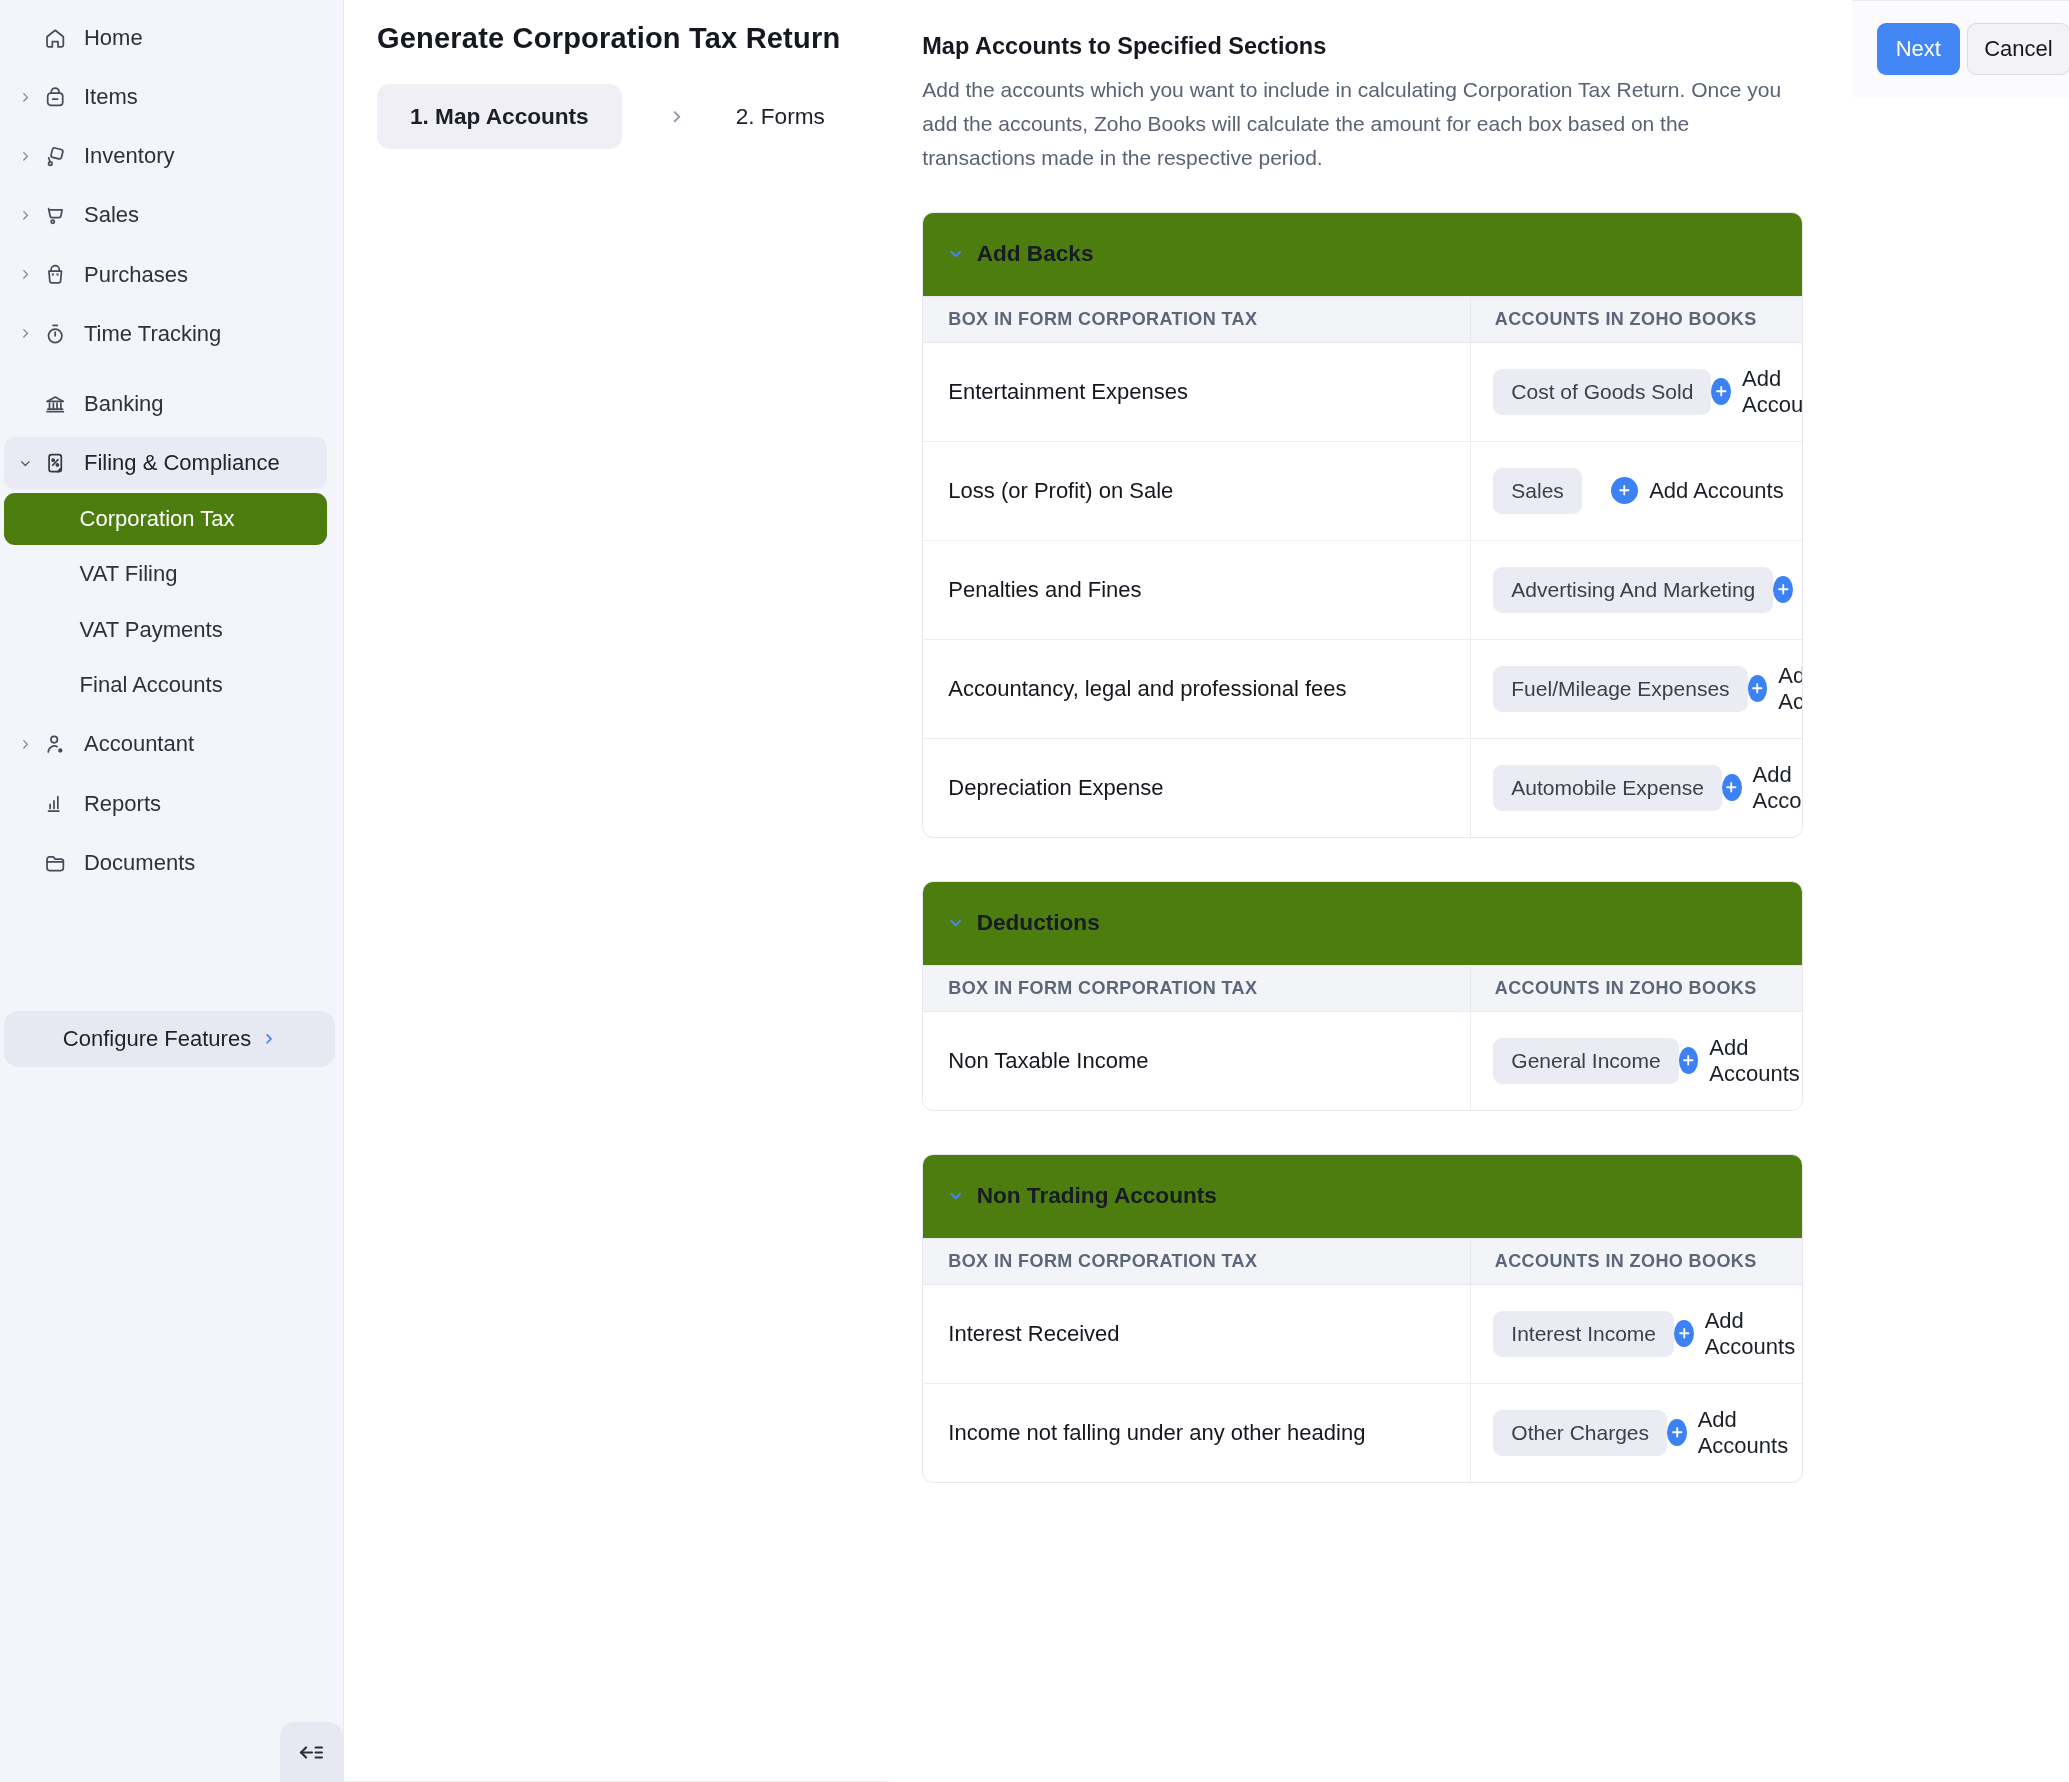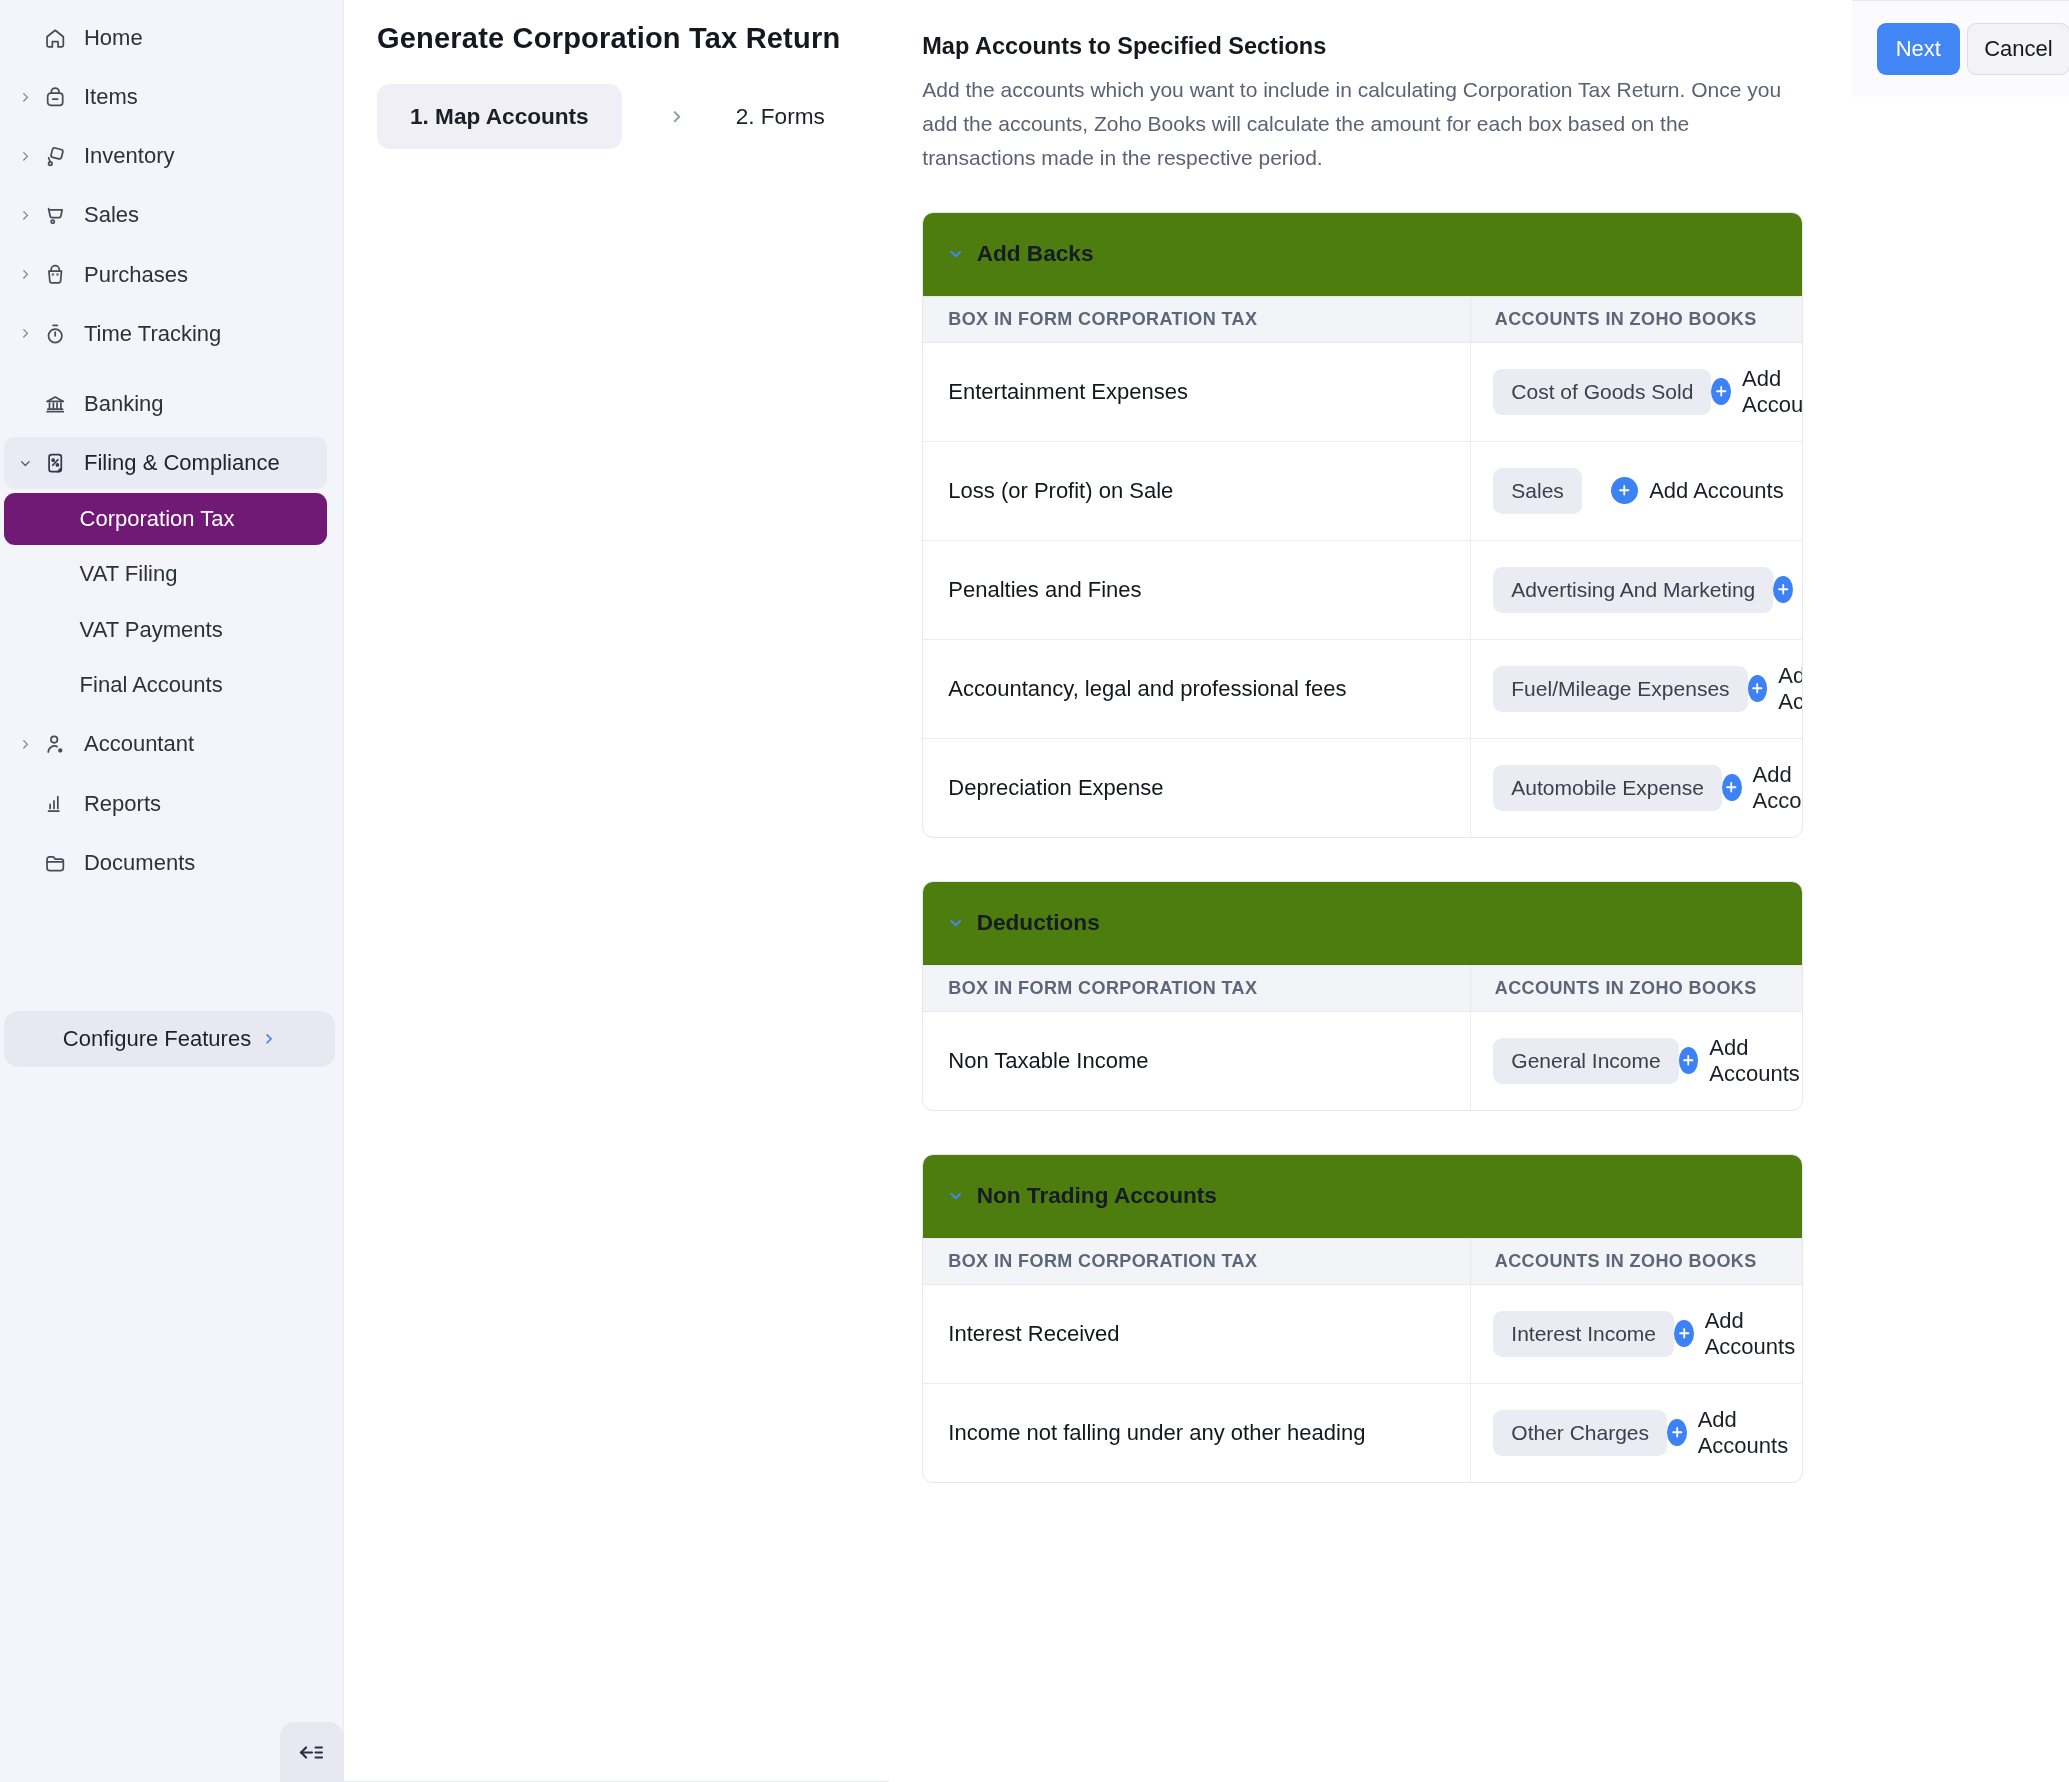--- a/index.html
+++ b/index.html
@@ -11,21 +11,21 @@
            position:relative;box-sizing:border-box;padding-top:11.8px;overflow:hidden;}
   .nav-item{height:52px;display:flex;align-items:center;margin:0 16.3px 7.2px 3.6px;
             border-radius:11px;font-size:22px;color:#2C313C;cursor:pointer;}
   .nav-item .chev{width:14.5px;min-width:14.5px;margin-left:14.5px;display:flex;align-items:center;justify-content:center;}
   .nav-item .nicon{width:24.4px;min-width:24.4px;height:24.4px;margin-left:10px;display:flex;align-items:center;justify-content:center;}
   .nav-item .nlabel{margin-left:17px;white-space:nowrap;}
   .nav-item.gap-above{margin-top:18px;}
   .nav-item.expanded{background:#E9EAF4;margin-bottom:3.6px;font-weight:500;color:#20242E;}
   .nav-child{height:52px;display:flex;align-items:center;margin:0 16.3px 3.6px 3.6px;border-radius:11px;
              padding-left:76px;font-size:22px;color:#2C313C;box-sizing:border-box;cursor:pointer;}
-  .nav-child.selected{background:#701a75;color:#fff;font-weight:500;}
+  .nav-child.selected{background:#4d7c0f;color:#fff;font-weight:500;}
   .nav-item.gap-sm{margin-top:7.2px;}
   .configure-pill{position:absolute;left:3.6px;right:8px;top:1011px;height:56px;border-radius:14.5px;
                   background:#E7E8F2;display:flex;align-items:center;justify-content:center;gap:11px;
                   font-size:22px;font-weight:500;color:#1E222B;cursor:pointer;}
   .collapse-btn{position:absolute;right:0;bottom:0;width:63px;height:60px;background:#E7E8F2;
                 border-radius:14.5px 14.5px 0 0;display:flex;align-items:center;justify-content:center;cursor:pointer;}
   
   .main{flex:1;display:flex;flex-direction:row;min-width:0;background:#fff;}
   .page-header{padding:20px 49px 0 33px;border-bottom:0.9px solid #ECEDF2;}
   .page-title{margin:0;font-size:29px;line-height:36px;font-weight:700;color:#15181F;letter-spacing:0.2px;}

